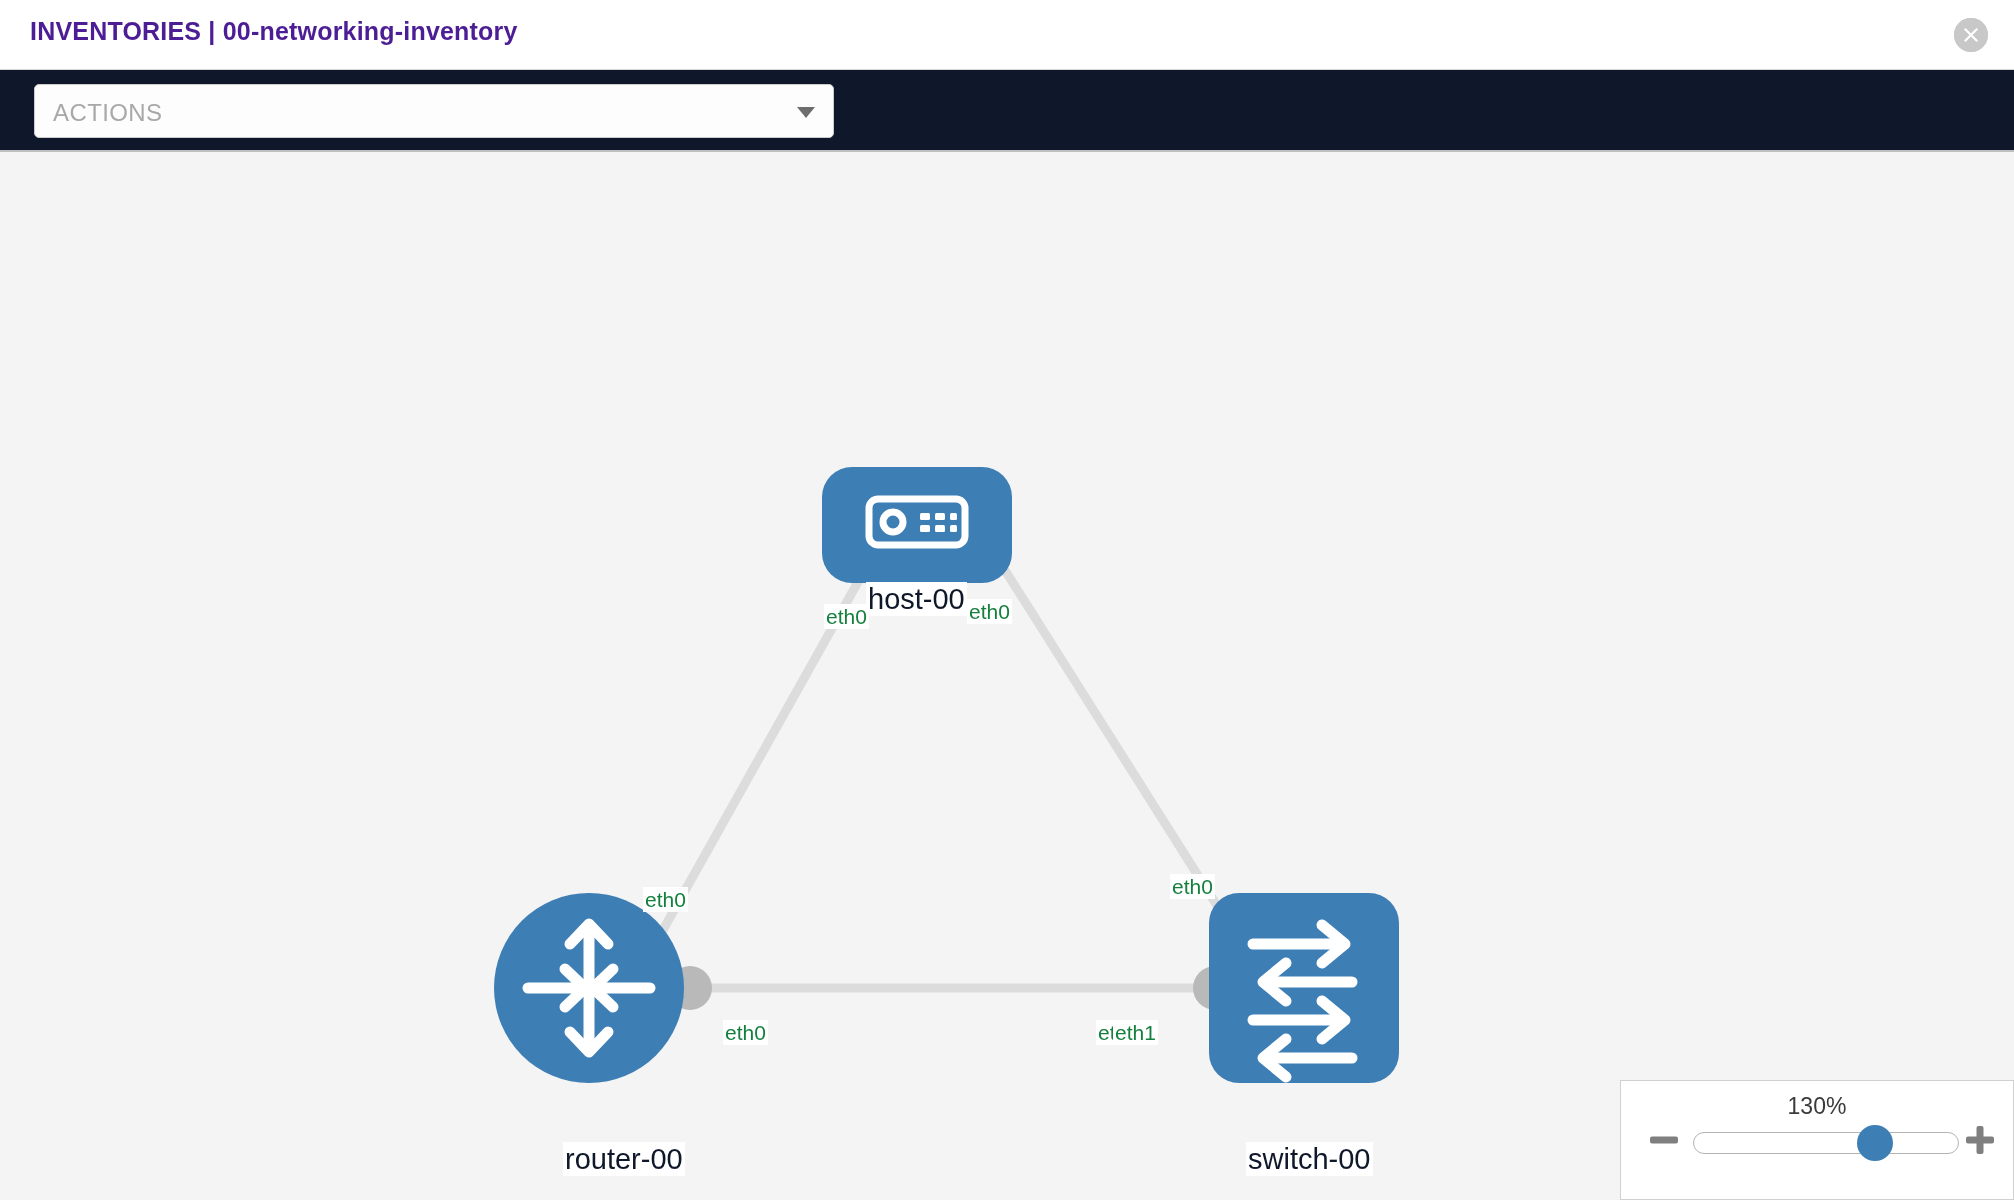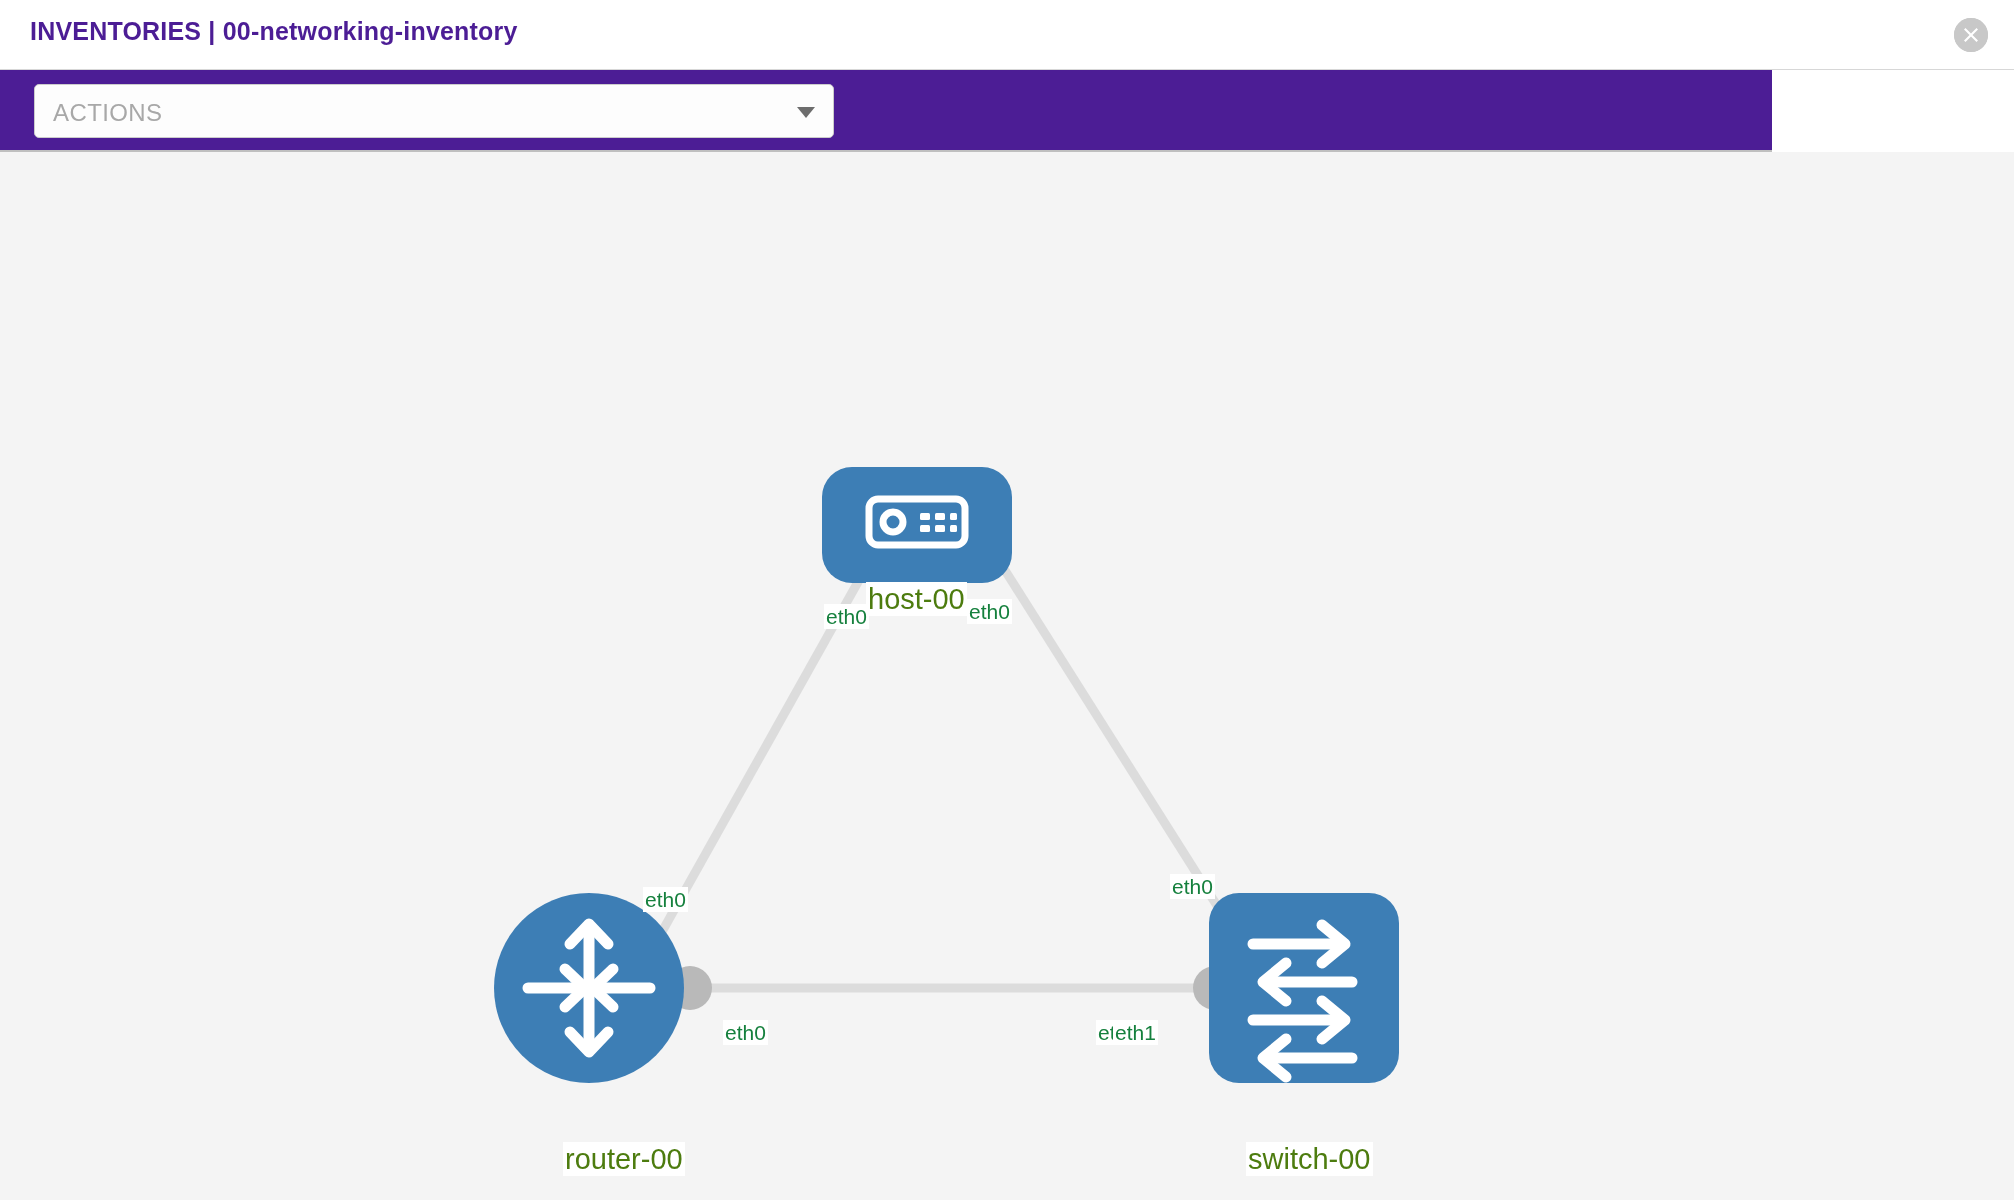--- a/index.html
+++ b/index.html
@@ -49,23 +49,23 @@
     border-radius: 50%;
     background: #c8c8c8;
     cursor: pointer;
   }
   .close-button svg { display: block; }
 
   
   .toolbar {
     position: absolute;
     left: 0; top: 70px;
-    width: 1772px;
+    width: 2014px;
     height: 82px;
-    background: #4c1d95;
+    background: #0f172a;
     border-bottom: 2px solid #bfbfbf;
     box-sizing: border-box;
   }
 
   .actions-select {
     position: absolute;
     left: 34px;
     top: 14px;
     width: 800px;
     height: 54px;
@@ -137,21 +137,21 @@
     position: absolute;
     left: 0; top: 0;
     width: 2014px;
     height: 1048px;
   }
 
   
   .node-label {
     position: absolute;
     background: #ffffff;
-    color: #4d7c0f;
+    color: #0f172a;
     font-size: 29px;
     line-height: 34px;
     white-space: nowrap;
     padding: 0 2px;
   }
   .iface-label {
     position: absolute;
     background: #ffffff;
     color: #15803d;
     font-size: 21px;
@@ -337,15 +337,36 @@
     <div class="iface-label" style="left:643px; top:735px;">eth0</div>
 
     <div class="iface-label" style="left:1170px; top:722px;">eth0</div>
 
     <div class="iface-label" style="left:723px; top:868px;">eth0</div>
 
     <div class="iface-label" style="left:1096px; top:868px;">eth0</div>
 
     <div class="iface-label" style="left:1113px; top:868px;text-align:right;">eth1</div>
 
+    <div class="zoom-widget" style="left:1620px; top:928px;">
+
+      <div class="zoom-pct">130%</div>
+
+      <div class="zoom-minus">
+        <svg width="34" height="34" viewBox="0 0 34 34" aria-hidden="true">
+          <rect x="3" y="13.5" width="28" height="7" rx="2" fill="#7f7f7f"></rect>
+        </svg>
+      </div>
+
+      <div class="zoom-track">
+        <div class="zoom-handle" id="zoomHandle" style="left: 162.88px;"></div>
+      </div>
+
+      <div class="zoom-plus">
+        <svg width="34" height="34" viewBox="0 0 34 34" aria-hidden="true">
+          <rect x="3" y="13.5" width="28" height="7" rx="2" fill="#7f7f7f"></rect>
+          <rect x="13.5" y="3" width="7" height="28" rx="2" fill="#7f7f7f"></rect>
+        </svg>
+      </div>
+    </div>
 
   </div>
 </div>
 
 </body></html>

